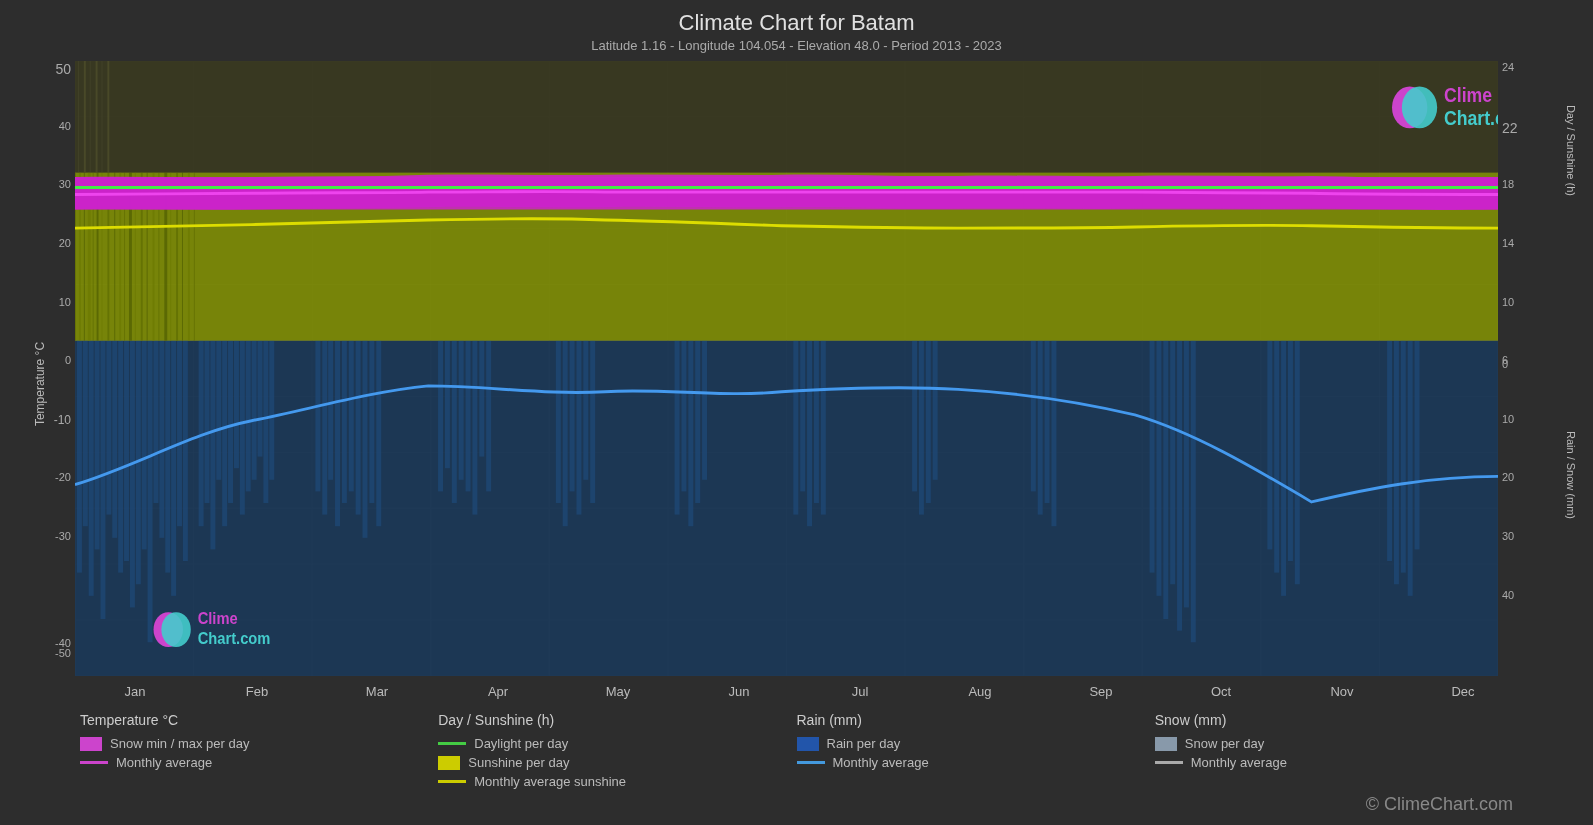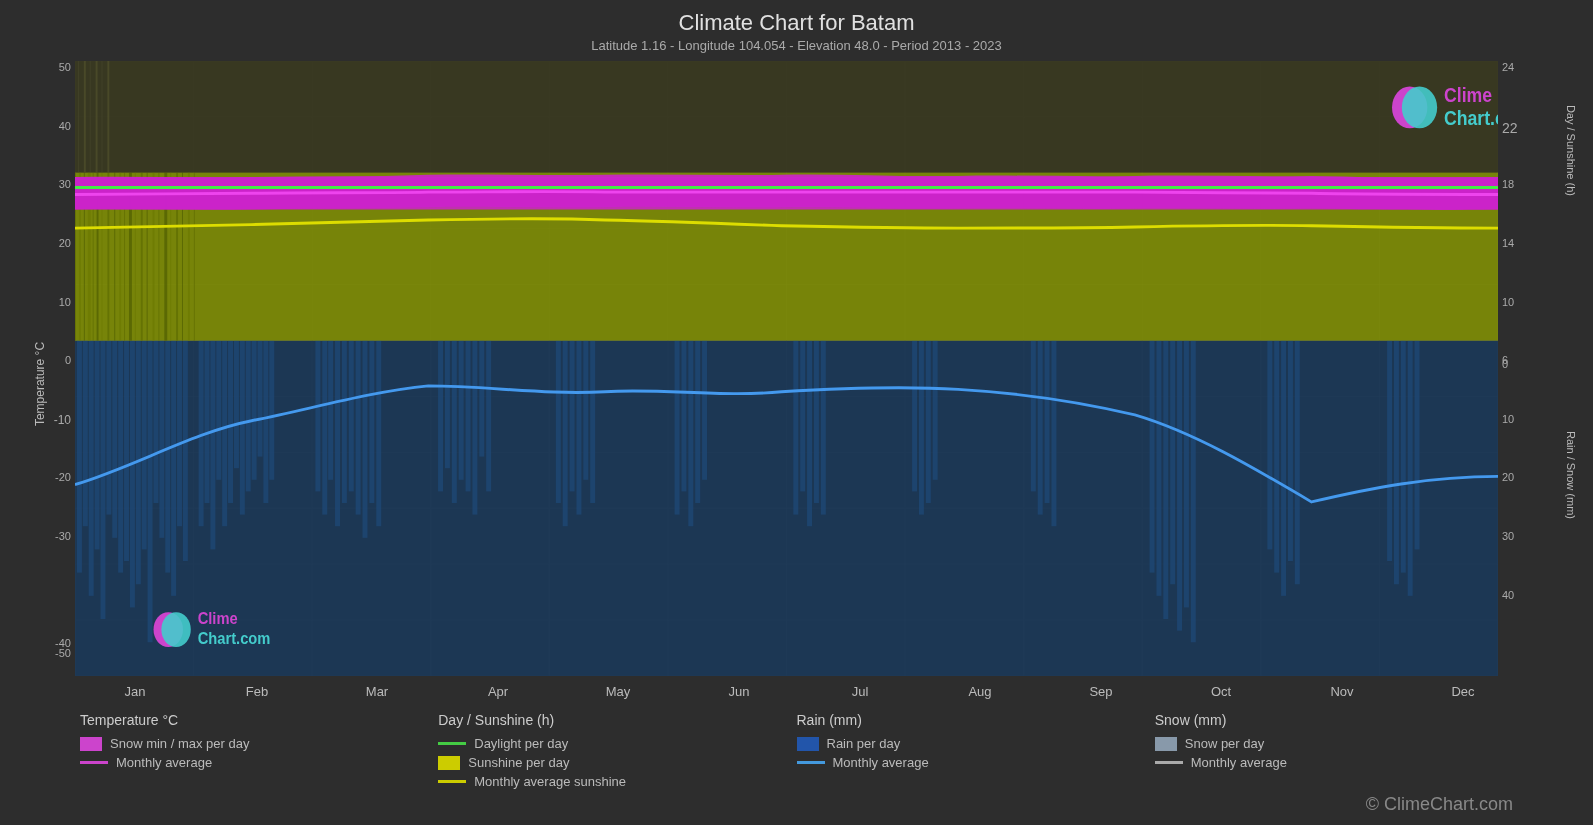--- a/index.html
+++ b/index.html
@@ -125,21 +125,21 @@
 <div class="page">
   <div class="header">
     <div class="title">Climate Chart for Batam</div>
     <div class="subtitle">Latitude 1.16 - Longitude 104.054 - Elevation 48.0 - Period 2013 - 2023</div>
   </div>
 
   <div class="chart-area">
 
     <div class="y-axis-left">
       <div style="position:absolute;top:50%;left:-22px;transform:translateY(-50%) rotate(-90deg);font-size:12px;color:#bbb;white-space:nowrap;">Temperature °C</div>
-      <div style="position:absolute;top:0;right:4px;font-size:11px;color:#aaa;">50</div>
+      <div style="position:absolute;top:0;right:4px;font-size:14px;color:#aaa;">50</div>
       <div style="position:absolute;top:9.09%;right:4px;font-size:11px;color:#aaa;">40</div>
       <div style="position:absolute;top:18.18%;right:4px;font-size:11px;color:#aaa;">30</div>
       <div style="position:absolute;top:27.27%;right:4px;font-size:11px;color:#aaa;">20</div>
       <div style="position:absolute;top:36.36%;right:4px;font-size:11px;color:#aaa;">10</div>
       <div style="position:absolute;top:45.45%;right:4px;font-size:11px;color:#aaa;">0</div>
       <div style="position:absolute;top:54.54%;right:4px;font-size:12px;color:#aaa;">-10</div>
       <div style="position:absolute;top:63.63%;right:4px;font-size:11px;color:#aaa;">-20</div>
       <div style="position:absolute;top:72.72%;right:4px;font-size:11px;color:#aaa;">-30</div>
       <div style="position:absolute;top:81.81%;right:4px;font-size:11px;color:#aaa;margin-top:48px;">-40</div>
       <div style="position:absolute;top:90.9%;right:4px;font-size:11px;color:#aaa;">-50</div>

